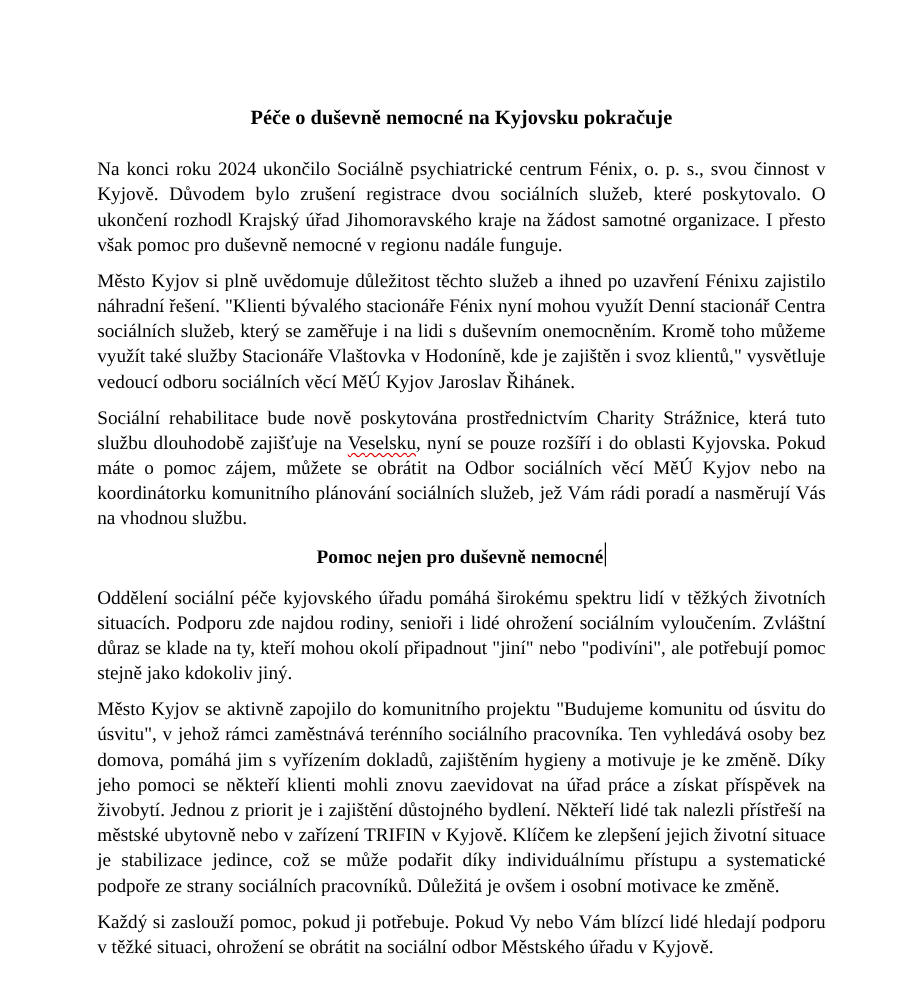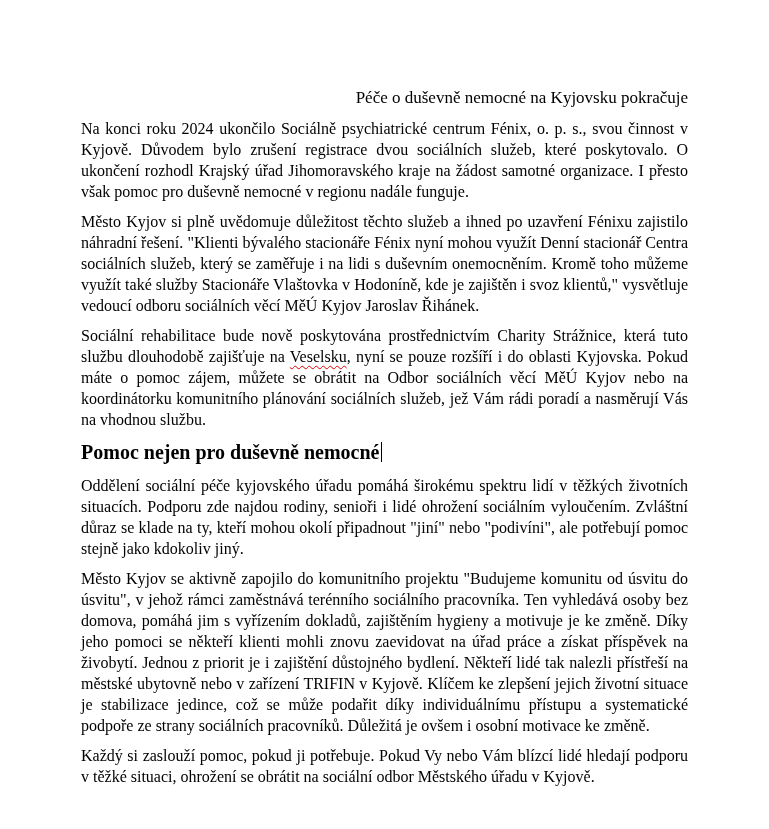--- a/index.html
+++ b/index.html
@@ -19,30 +19,30 @@
     padding: 87px 81px 40px 81px;
     background: #ffffff;
     color: #000000;
     font-family: "Liberation Serif", "DejaVu Serif", serif;
     font-size: 16px;
     line-height: 21px;
   }
   .heading-small {
     font-size: 17px;
     line-height: 21px;
-    font-weight: normal;
-    margin: 0 0 10px 0;
-    text-align: right;
+    font-weight: bold;
+    margin: 0 0 23px 0;
+    text-align: center;
   }
   .heading-large {
-    font-size: 20px;
+    font-size: 16px;
     line-height: 26px;
     font-weight: bold;
     margin: 2px 0 10px 0;
-    text-align: left;
+    text-align: center;
   }
   p.body-para {
     margin: 0 0 9px 0;
     text-align: justify;
     hyphens: none;
   }
   p.body-para:last-child {
     margin-bottom: 0;
   }
   .misspelled {

